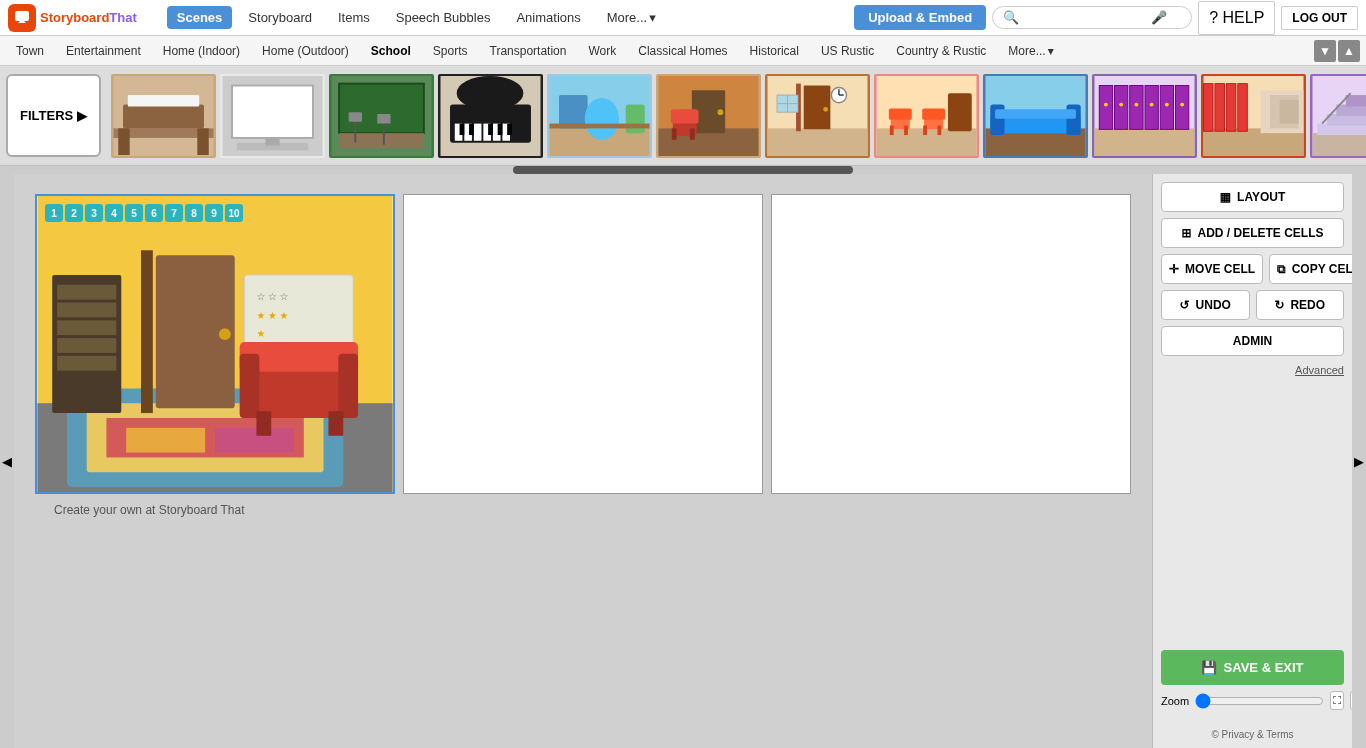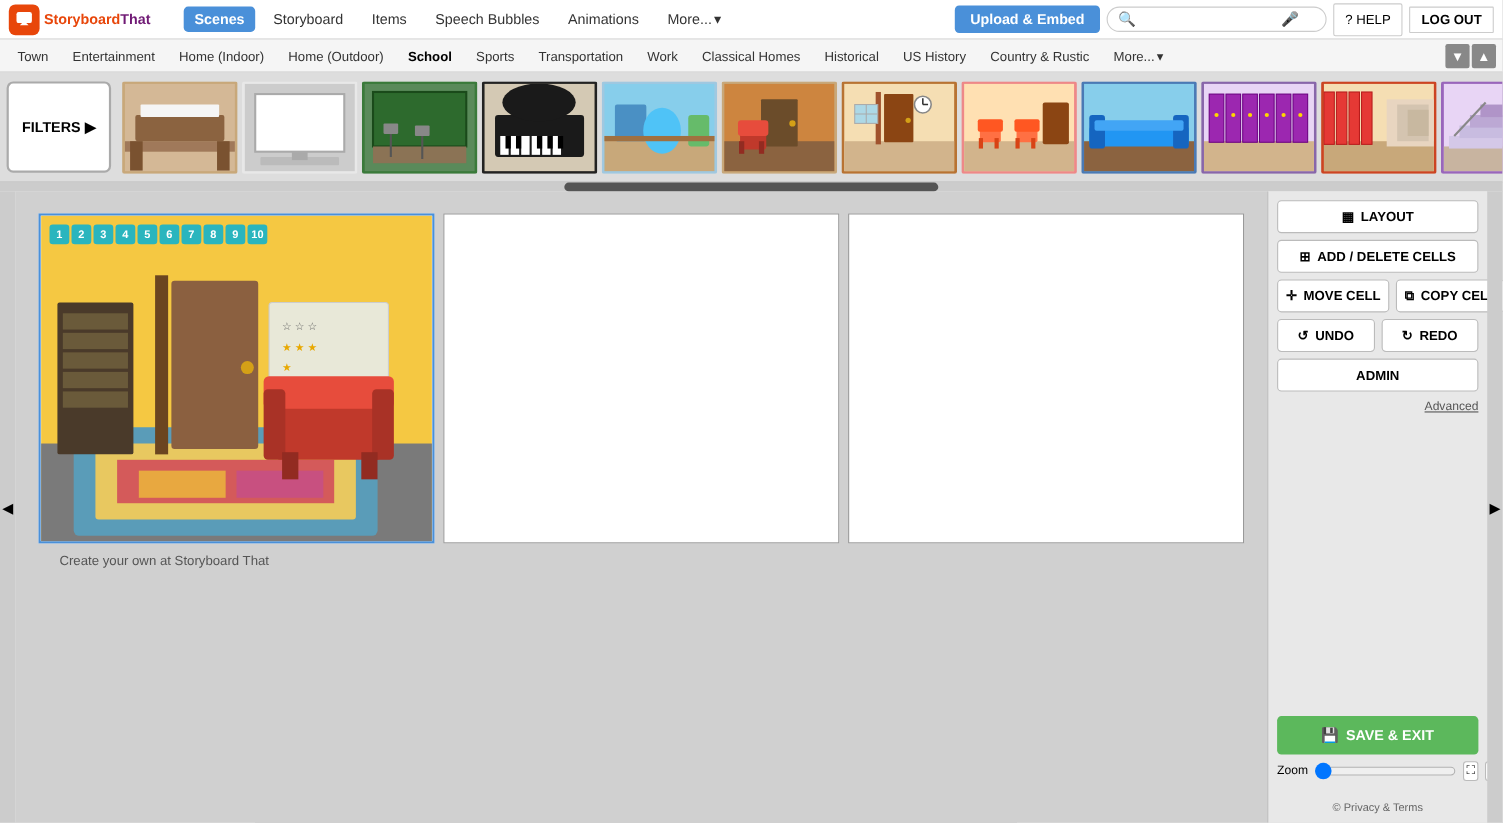--- a/index.html
+++ b/index.html
@@ -22,21 +22,21 @@
     .upload-embed-btn {
       background: #4a90d9; color: #fff; border: none; border-radius: 4px;
       padding: 5px 14px; cursor: pointer; font-size: 13px; font-weight: bold;
     }
     .search-bar {
       display: flex; align-items: center; border: 1px solid #ccc; border-radius: 20px;
       padding: 3px 10px; gap: 6px; background: #fff; width: 200px;
     }
     .search-bar input { border: none; outline: none; font-size: 13px; width: 120px; }
     .mic-icon { color: #666; cursor: pointer; }
-    .help-btn { border: 1px solid #ccc; border-radius: 2px; padding: 7px 10px; cursor: pointer; background: #fff; font-size: 12px; }
+    .help-btn { border: 1px solid #ccc; border-radius: 2px; padding: 7px 10px; cursor: pointer; background: #fff; font-size: 16px; }
     .logout-btn { border: 1px solid #ccc; border-radius: 1px; padding: 4px 10px; cursor: pointer; background: #fff; font-size: 12px; font-weight: bold; }
 
     
     #category-nav {
       display: flex; align-items: center; background: #f5f5f5; border-bottom: 1px solid #ccc;
       height: 30px; padding: 0 6px; gap: 2px; overflow: hidden;
     }
     .cat-item { padding: 4px 10px; cursor: pointer; font-size: 12px; color: #333; white-space: nowrap; border-radius: 3px; }
     .cat-item.active { font-weight: bold; color: #000; }
     .cat-more { display: flex; align-items: center; gap: 2px; cursor: pointer; }
@@ -106,21 +106,21 @@
 <body>
 
 <div id="top-nav">
   <div id="logo">
     <div class="logo-icon">
       <svg viewBox="0 0 18 18" fill="white">
           <rect x="2" y="2" width="14" height="10" rx="2" fill="white"></rect>
           <polygon points="5,14 9,10 13,14" fill="white"></polygon>
         </svg>
     </div>
-    <span class="logo-text"><span>Storyboard</span><span style="color:#701a75">That</span></span>
+    <span class="logo-text"><span>Storyboard</span><span style="color:#8b5cf6">That</span></span>
   </div>
   <div class="nav-item active">Scenes</div>
   <div class="nav-item">Storyboard</div>
   <div class="nav-item">Items</div>
   <div class="nav-item">Speech Bubbles</div>
   <div class="nav-item">Animations</div>
   <div class="nav-item nav-more">
     <span>More...</span>
     <span>▾</span>
   </div>
@@ -139,21 +139,21 @@
   <div class="cat-item">Town</div>
   <div class="cat-item">Entertainment</div>
   <div class="cat-item">Home (Indoor)</div>
   <div class="cat-item">Home (Outdoor)</div>
   <div class="cat-item active">School</div>
   <div class="cat-item">Sports</div>
   <div class="cat-item">Transportation</div>
   <div class="cat-item">Work</div>
   <div class="cat-item">Classical Homes</div>
   <div class="cat-item">Historical</div>
-  <div class="cat-item">US History</div>
+  <div class="cat-item">US Rustic</div>
   <div class="cat-item">Country &amp; Rustic</div>
   <div class="cat-item cat-more">
     <span>More...</span>
     <span>▾</span>
   </div>
   <div class="cat-arrows">
     <button class="cat-arrow-btn">▼</button>
     <button class="cat-arrow-btn">▲</button>
   </div>
 </div>

